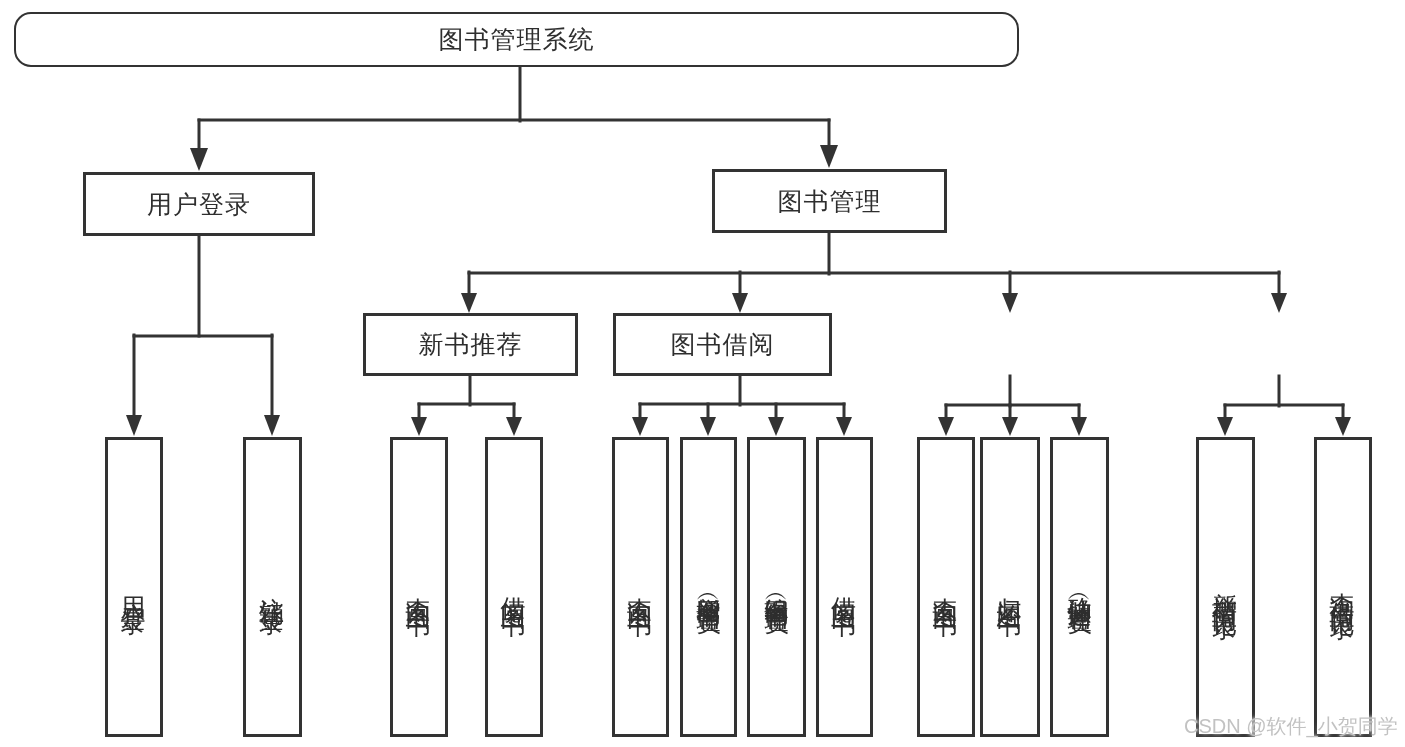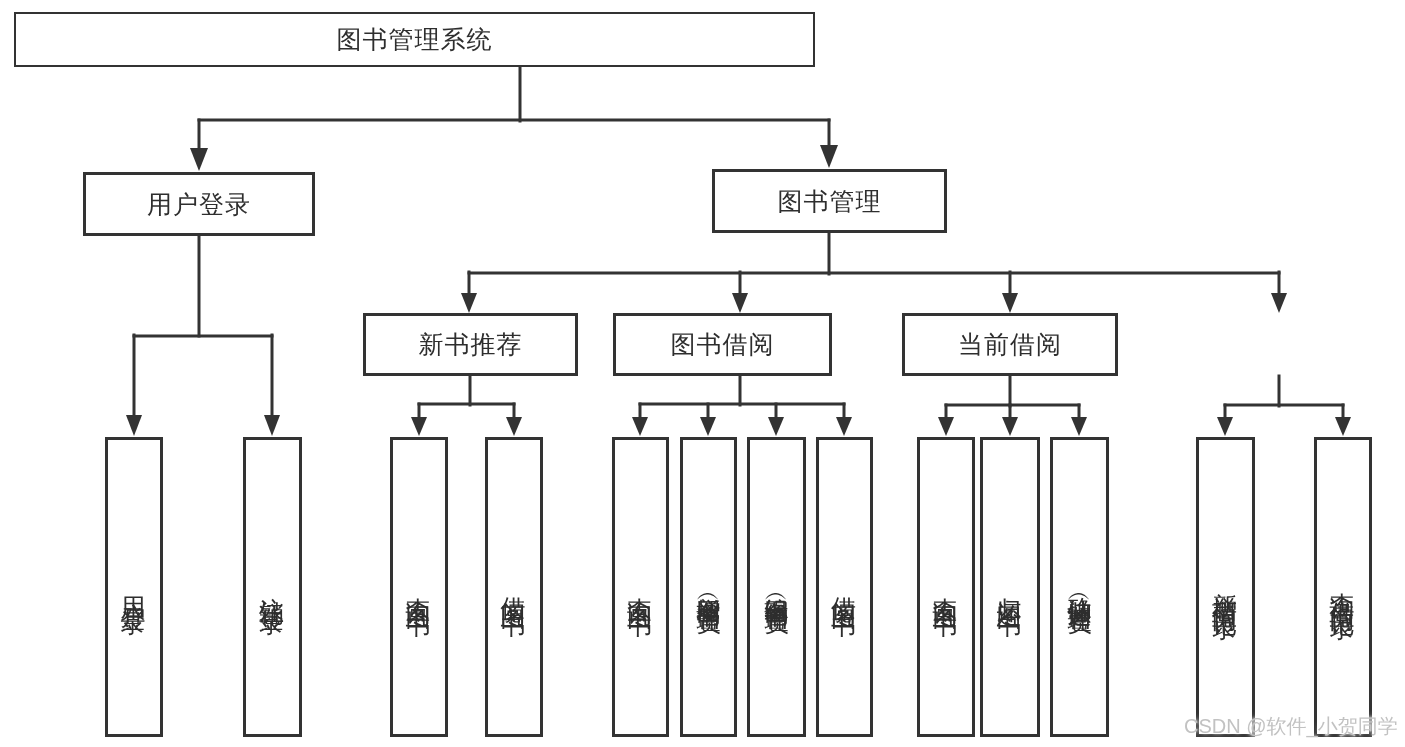--- a/index.html
+++ b/index.html
@@ -111,28 +111,27 @@
     <polygon points="1071,417 1087,417 1079,436" stroke="none"></polygon>
 
     <line x1="1279" y1="376" x2="1279" y2="406"></line>
     <line x1="1225" y1="405" x2="1343" y2="405"></line>
     <line x1="1225" y1="405" x2="1225" y2="419"></line>
     <polygon points="1217,417 1233,417 1225,436" stroke="none"></polygon>
     <line x1="1343" y1="405" x2="1343" y2="419"></line>
     <polygon points="1335,417 1351,417 1343,436" stroke="none"></polygon>
   </svg>
 
-  <div class="node root" style="left:14px;top:12px;width:801px;height:55px;">图书管理系统</div>
+  <div class="node root" style="left:14px;top:12px;width:1005px;height:55px;border-radius:17px;">图书管理系统</div>
 
   <div class="node" style="left:83px;top:172px;width:232px;height:64px;">用户登录</div>
   <div class="node" style="left:712px;top:169px;width:235px;height:64px;">图书管理</div>
 
   <div class="node" style="left:363px;top:313px;width:215px;height:63px;">新书推荐</div>
   <div class="node" style="left:613px;top:313px;width:219px;height:63px;">图书借阅</div>
-  <div class="node" style="left:902px;top:313px;width:216px;height:63px;">当前借阅</div>
 
   <div class="leaf" style="left:105px;top:437px;width:58px;height:300px;">
     <span class="vtext">用户登录</span>
   </div>
   <div class="leaf" style="left:243px;top:437px;width:59px;height:300px;">
     <span class="vtext">注销登录</span>
   </div>
 
   <div class="leaf" style="left:390px;top:437px;width:58px;height:300px;">
     <span class="vtext">查询图书</span>

